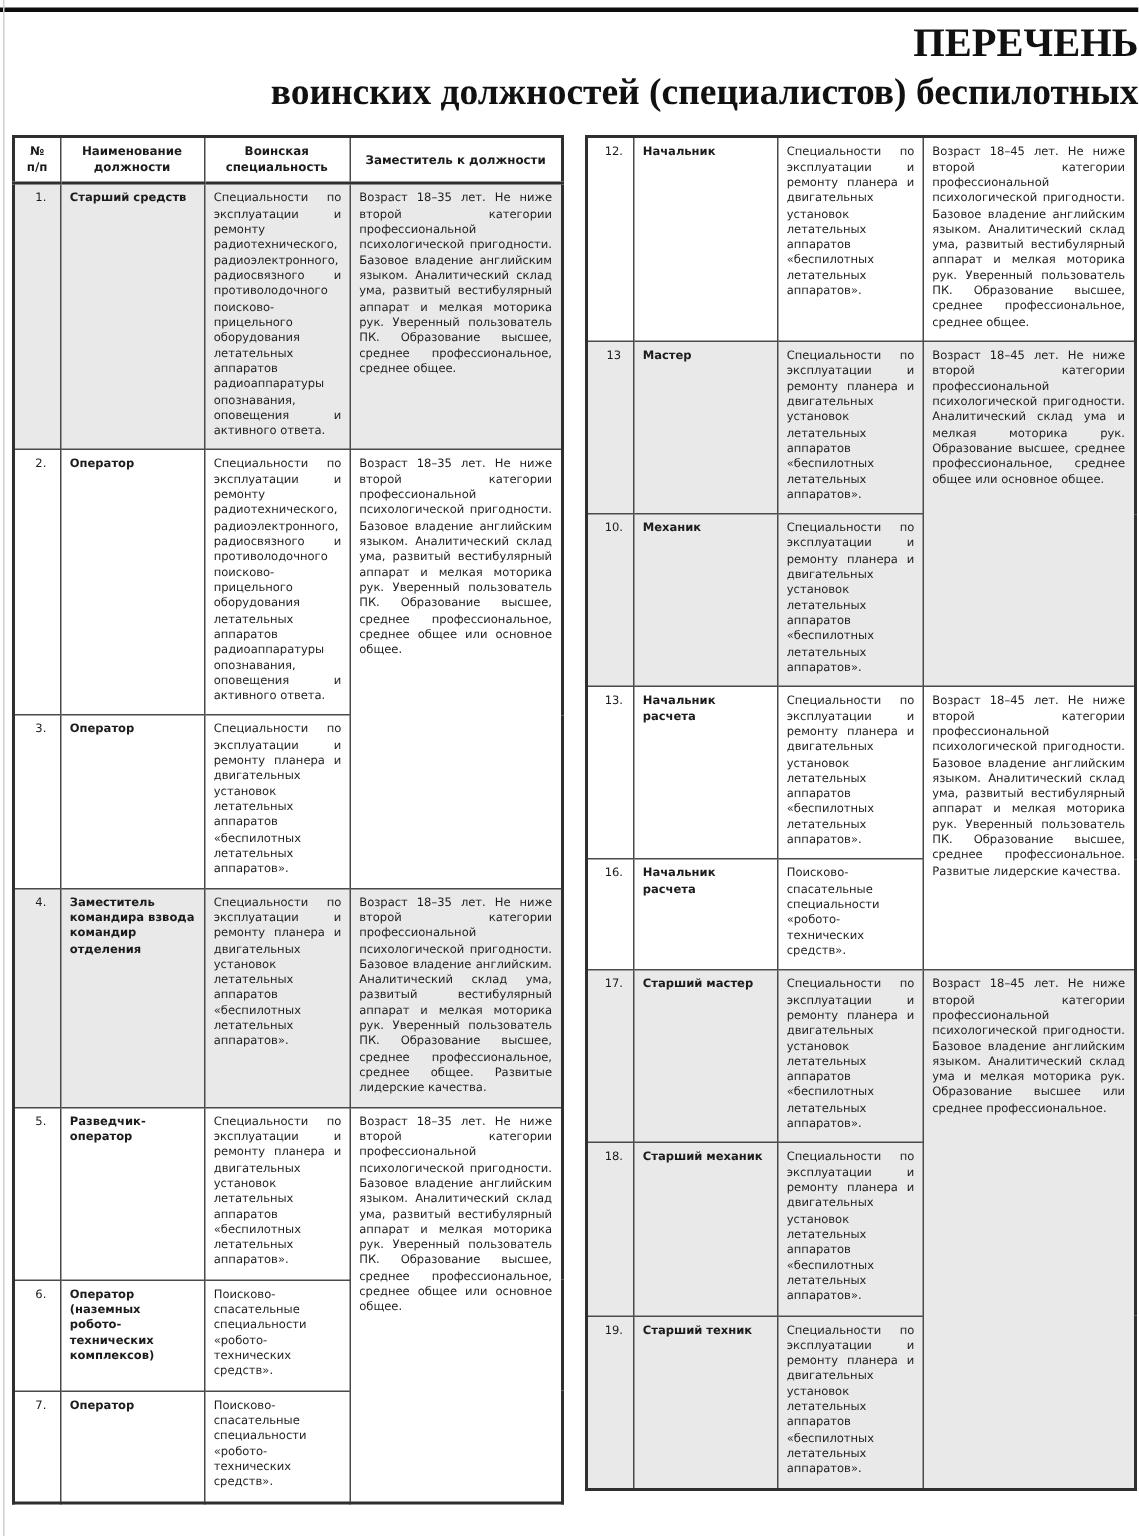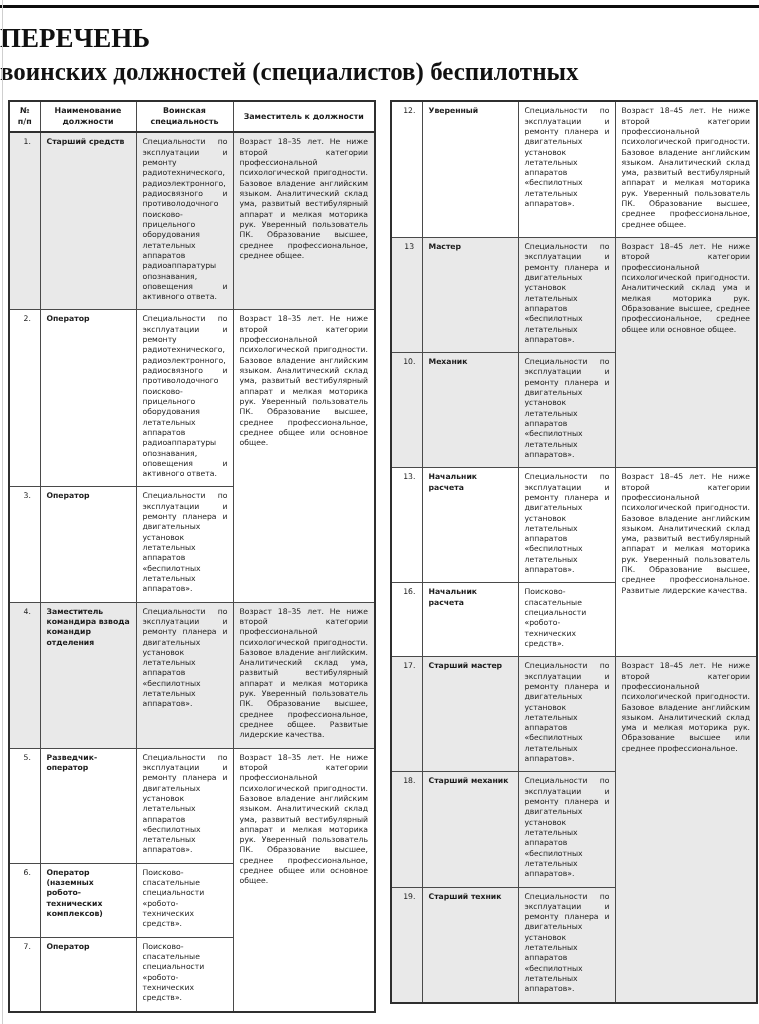--- a/index.html
+++ b/index.html
@@ -2,21 +2,21 @@
 <html><head>
 <meta charset="utf-8">
 <style>
   html,body{margin:0;padding:0;}
   body{
     width:759px;min-height:1024px;background:#ffffff;position:relative;
     font-family:"DejaVu Sans","Liberation Sans",sans-serif;color:#1c1c1c;
   }
   .top-rule{position:absolute;top:5px;left:0;width:759px;height:3px;background:#0d0d0d;}
   .left-edge{position:absolute;top:0;left:2px;width:1px;height:1024px;background:#cfcfcf;}
-  .title-block{padding-top:22px;text-align:left;
+  .title-block{padding-top:12px;text-align:right;
     font-family:"Liberation Serif","DejaVu Serif",serif;font-weight:700;color:#111;}
   .title-line1{font-size:27px;line-height:1.25;}
   .title-line23{font-size:25px;line-height:1.3;}
   .tables-wrap{display:flex;align-items:flex-start;gap:14px;padding:12px 6px 8px 8px;}
   table.doc{border-collapse:collapse;table-layout:fixed;width:366px;
     border:2px solid #2f2f2f;}
   table.doc td,table.doc th{border:1px solid #4a4a4a;vertical-align:top;
     font-size:7.7px;line-height:1.34;overflow-wrap:break-word;}
   table.doc th{font-weight:bold;text-align:center;vertical-align:middle;
     white-space:pre-line;padding:4px 2px;border-bottom:2px solid #2f2f2f;background:#ffffff;font-size:7.9px;}
@@ -109,21 +109,21 @@
   <table class="doc">
     <colgroup>
         <col class="c-num">
         <col class="c-pos">
         <col class="c-spec">
         <col class="c-req">
       </colgroup>
     <tbody>
       <tr class="plain">
         <td class="num">12.</td>
-        <td class="pos">Уверенный</td>
+        <td class="pos">Начальник</td>
         <td class="spec">Специальности по эксплуатации и ремонту планера и двигательных установок летательных аппаратов «беспилотных летательных аппаратов».</td>
         <td class="req">Возраст 18–45 лет. Не ниже второй категории профессиональной психологической пригодности. Базовое владение английским языком. Аналитический склад ума, развитый вестибулярный аппарат и мелкая моторика рук. Уверенный пользователь ПК. Образование высшее, среднее профессиональное, среднее общее.</td>
       </tr>
       <tr class="shade">
         <td class="num">13</td>
         <td class="pos">Мастер</td>
         <td class="spec">Специальности по эксплуатации и ремонту планера и двигательных установок летательных аппаратов «беспилотных летательных аппаратов».</td>
         <td class="req" rowspan="2">Возраст 18–45 лет. Не ниже второй категории профессиональной психологической пригодности. Аналитический склад ума и мелкая моторика рук. Образование высшее, среднее профессиональное, среднее общее или основное общее.</td>
       </tr>
       <tr class="shade">

